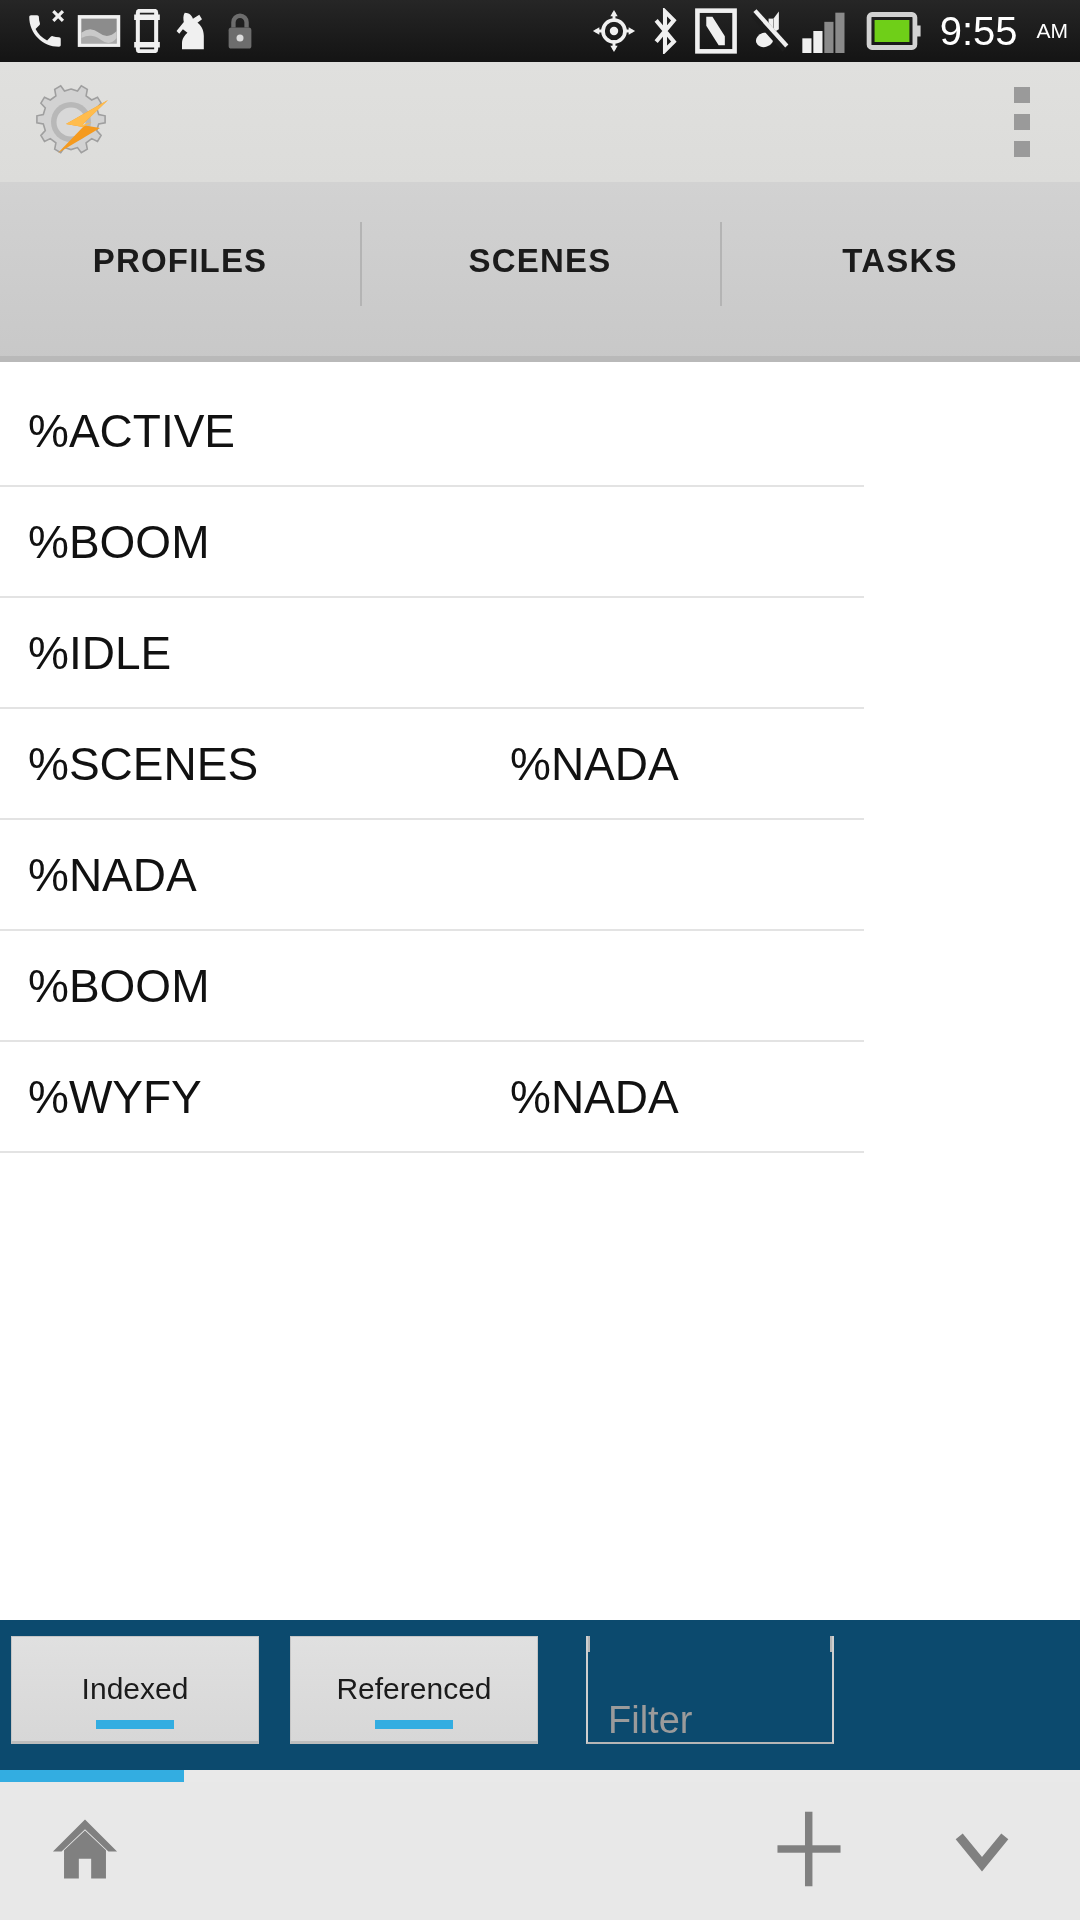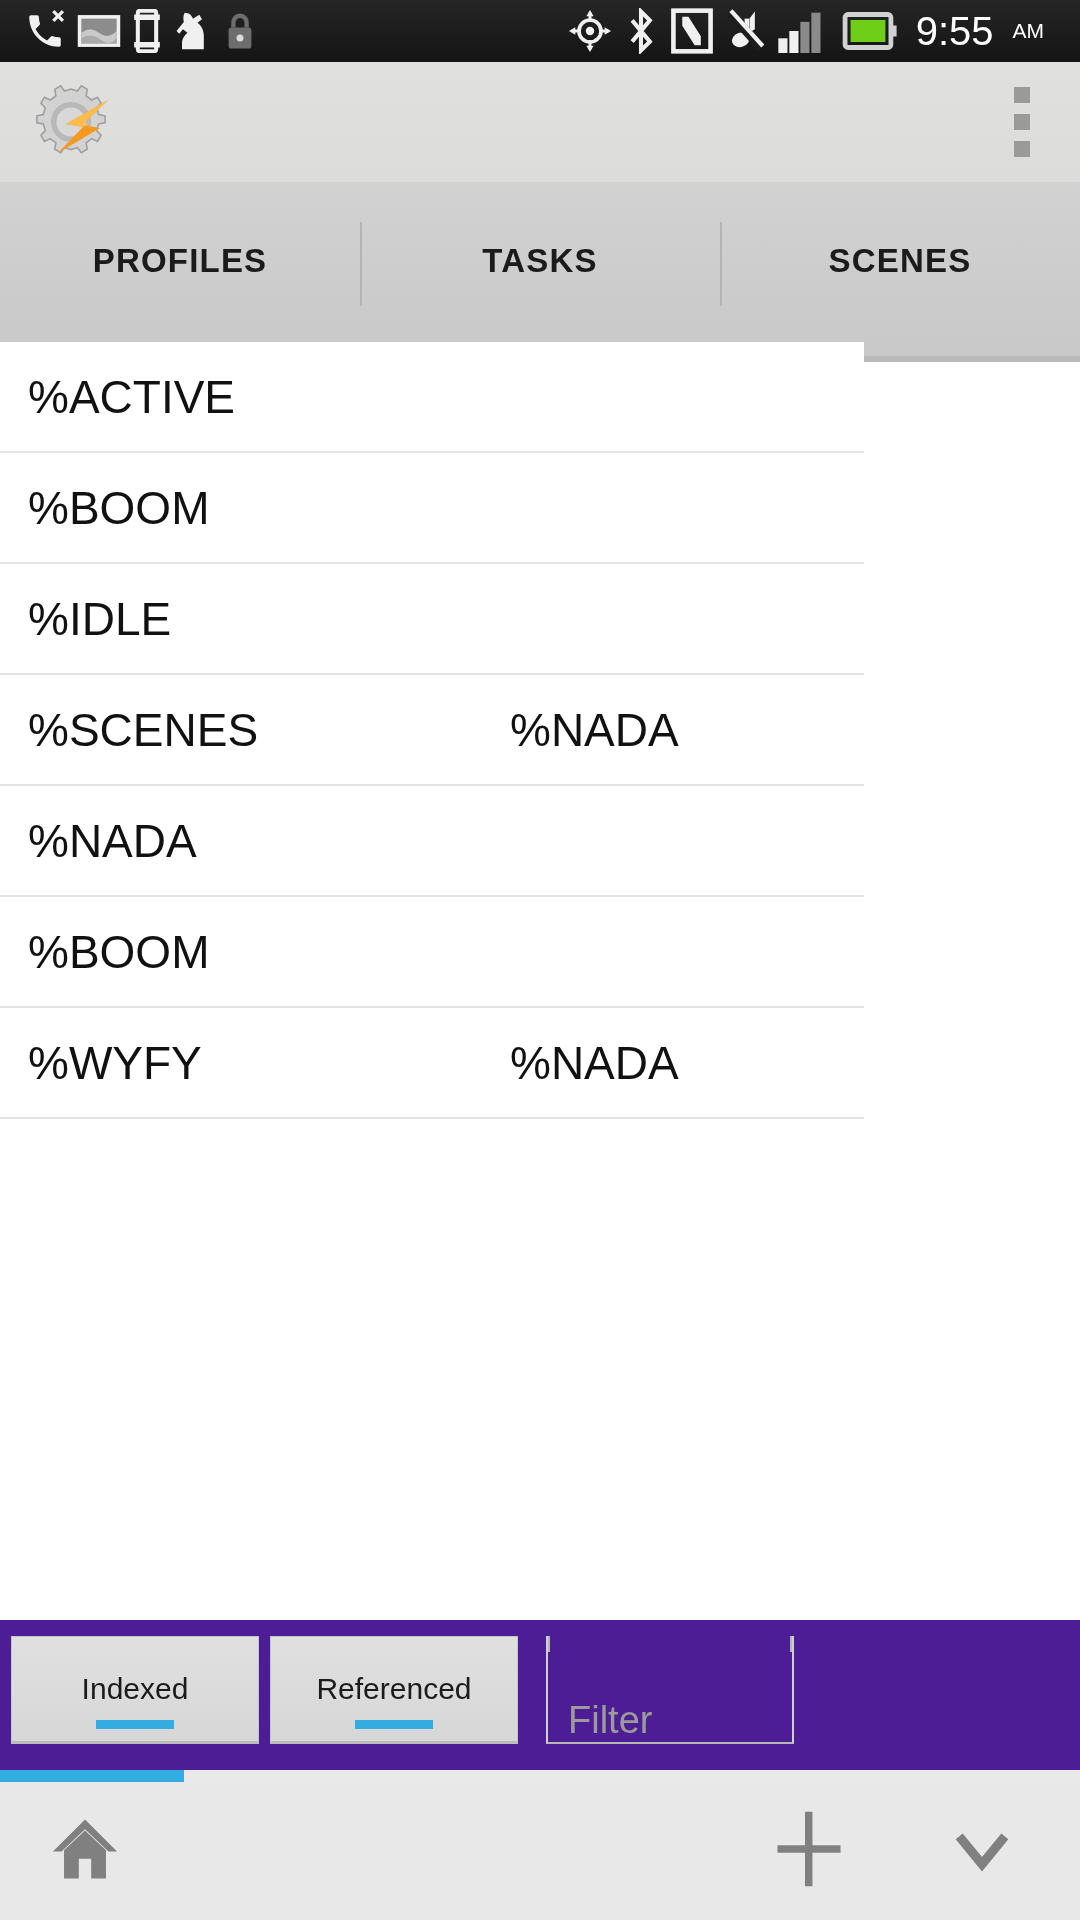--- a/index.html
+++ b/index.html
@@ -12,21 +12,21 @@
   #screen { position:relative; width:1080px; height:1920px; background:#fff; }
 
   
   .statusbar{
     position:absolute; left:0; top:0; width:1080px; height:62px;
     background:#1d1d1d;
     background-image:linear-gradient(180deg,#262626 0%,#1b1b1b 60%,#141414 100%);
     display:flex; align-items:center;
   }
   .sb-left{ display:flex; align-items:center; gap:10px; padding-left:24px; }
-  .sb-right{ margin-left:auto; display:flex; align-items:center; gap:12px; padding-right:36px; }
+  .sb-right{ margin-left:auto; display:flex; align-items:center; gap:12px; padding-right:12px; }
   .sb-icon{ display:flex; align-items:center; justify-content:center; color:#f2f2f2; }
   .sb-clock{
     color:#ffffff; font-size:40px; font-weight:400; letter-spacing:0px;
     line-height:1; margin-left:6px;
   }
   .sb-ampm{ color:#ffffff; font-size:21px; margin-left:7px; letter-spacing:0px; }
 
   
   .appbar{
     position:absolute; left:0; top:62px; width:1080px; height:120px;
@@ -66,43 +66,43 @@
     position:absolute; left:0; right:0; bottom:0; height:19px;
     background:#33ade1;
   }
   .tabbar-bottom{
     position:absolute; left:0; top:356px; width:1080px; height:6px;
     background:#b9b9b9;
   }
 
   
   .list{
-    position:absolute; left:0; top:342px; width:864px; height:1258px;
+    position:absolute; left:0; top:376px; width:864px; height:1258px;
     background:#ffffff;
   }
   .row{
     position:relative; height:111px;
     display:flex; align-items:center;
     border-bottom:2px solid #e3e3e3;
   }
   .row-name{
     padding-left:28px; width:510px;
     font-size:46px; color:#111111; font-weight:400;
     white-space:nowrap;
   }
   .row-value{
     font-size:46px; color:#111111; font-weight:400;
     white-space:nowrap;
   }
 
   
   .filterbar{
     position:absolute; left:0; top:1620px; width:1080px; height:150px;
-    background:#4c1d95;
-    display:flex; align-items:flex-start; padding-top:16px;
+    background:#0c4a6e;
+    display:flex; align-items:flex-start; padding-top:16px;gap:20px;
   }
   .fbtn{
     position:relative;
     width:248px; height:108px; margin-left:11px;
     background:#dcdcdc;
     background-image:linear-gradient(180deg,#e0e0e0 0%,#d7d7d7 100%);
     border:1px solid #c6c6c6;
     border-bottom:3px solid #bdbdbd;
     display:flex; align-items:center; justify-content:center;
   }
@@ -266,24 +266,24 @@
       <span class="odot"></span>
       <span class="odot"></span>
     </div>
   </div>
 
   <div class="tabbar">
     <div class="tab">
       <span class="tab-label">PROFILES</span>
     </div>
     <div class="tab">
+      <span class="tab-label">SCENES</span>
+    </div>
+    <div class="tab">
       <span class="tab-label">TASKS</span>
-    </div>
-    <div class="tab">
-      <span class="tab-label">SCENES</span>
     </div>
   </div>
   <div class="tabbar-bottom"></div>
 
   <div class="list">
 
     <div class="row">
       <span class="row-name">%ACTIVE</span>
       <span class="row-value"></span>
     </div>

